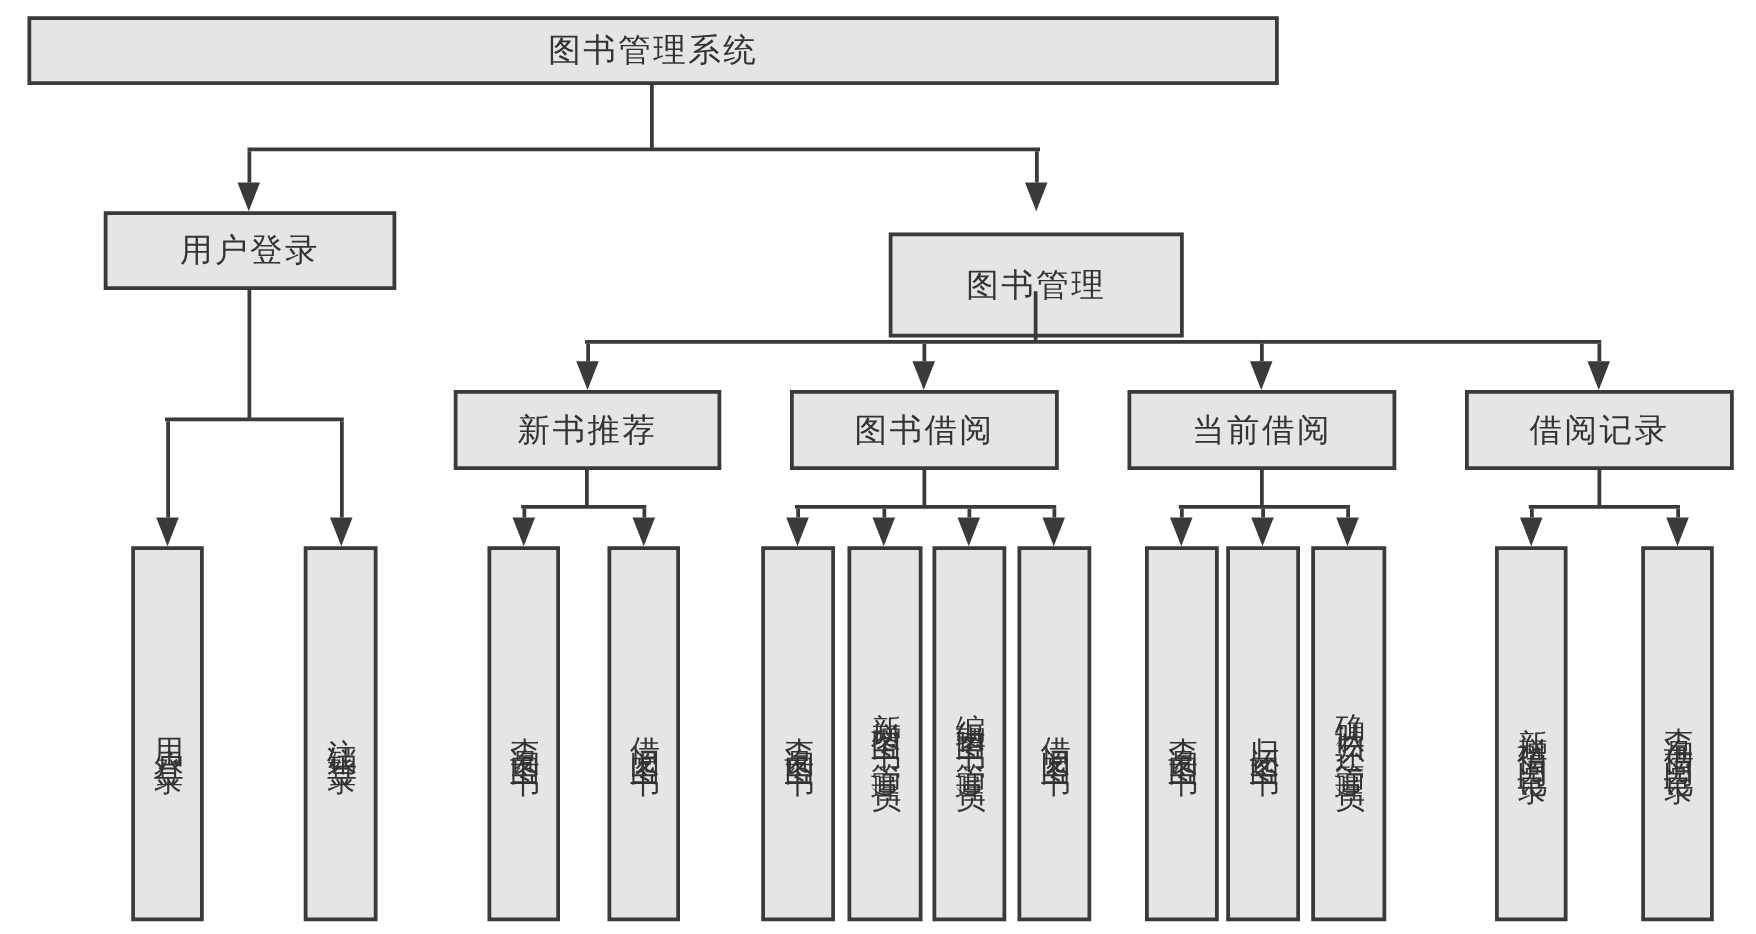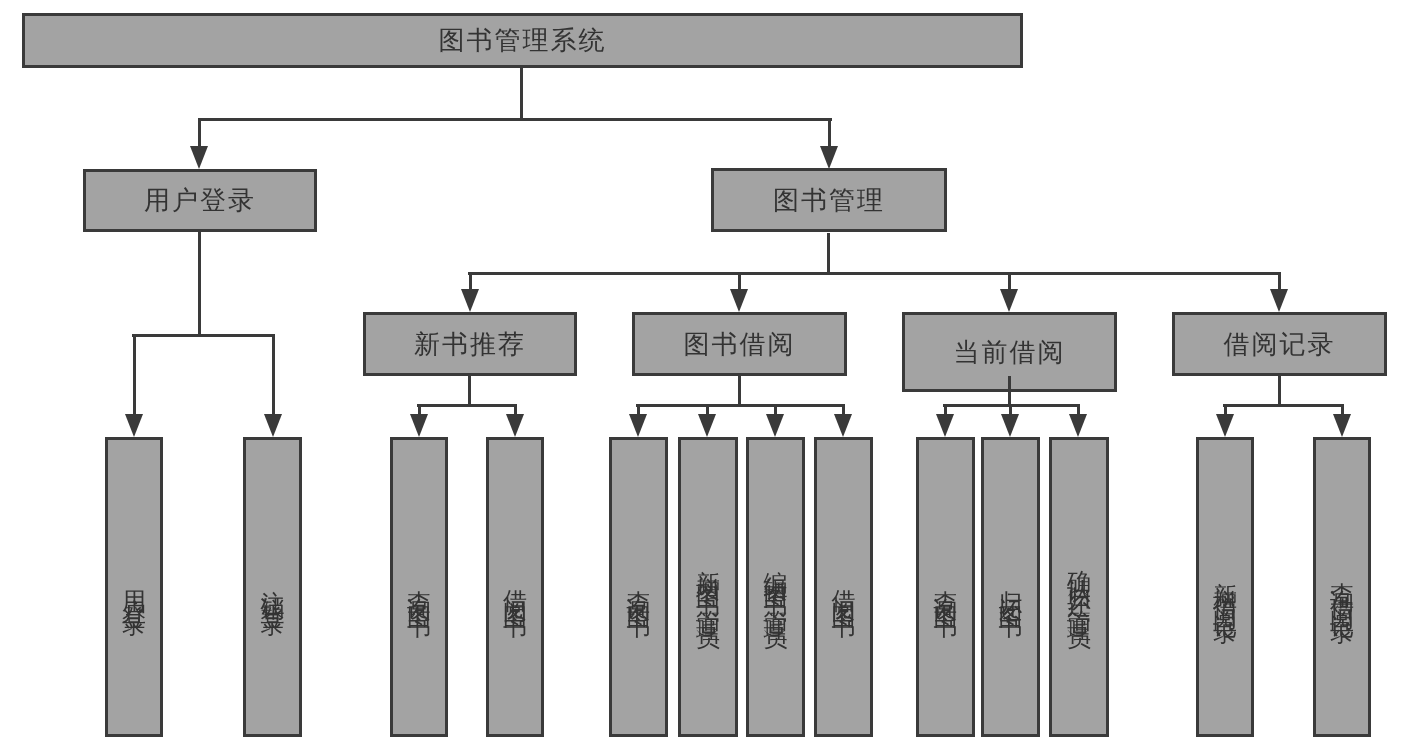--- a/index.html
+++ b/index.html
@@ -8,21 +8,21 @@
     width:1405px;height:747px;
     background:#ffffff;
     font-family:"Liberation Sans",sans-serif;
     overflow:hidden;
   }
   
   .box{
     position:absolute;
     box-sizing:border-box;
     border:3px solid #3a3a3a;
-    background:#a3a3a3;
+    background:#e5e5e5;
     color:#333333;
     display:flex;
     align-items:center;
     justify-content:center;
   }
   .box.h{
     font-size:26px;
     letter-spacing:2px;
   }
   .box.v{
@@ -67,21 +67,21 @@
   <div class="ar" style="left:190px;top:121px;height:48px">
     <div class="shaft"></div>
     <div class="head"></div>
   </div>
   <div class="ar" style="left:820px;top:121px;height:48px">
     <div class="shaft"></div>
     <div class="head"></div>
   </div>
 
   <div class="box h" style="left:83px;top:169px;width:234px;height:63px">用户登录</div>
-  <div class="box h" style="left:711px;top:168px;width:236px;height:64px">图书管理</div>
+  <div class="box h" style="left:711px;top:186px;width:236px;height:84px">图书管理</div>
 
   <div class="vl" style="left:198px;top:232px;height:104px"></div>
   <div class="hl" style="left:132px;top:334px;width:143px"></div>
   <div class="ar" style="left:125px;top:337px;height:100px">
     <div class="shaft"></div>
     <div class="head"></div>
   </div>
   <div class="ar" style="left:264px;top:337px;height:100px">
     <div class="shaft"></div>
     <div class="head"></div>
@@ -101,21 +101,21 @@
     <div class="shaft"></div>
     <div class="head"></div>
   </div>
   <div class="ar" style="left:1270px;top:275px;height:37px">
     <div class="shaft"></div>
     <div class="head"></div>
   </div>
 
   <div class="box h" style="left:363px;top:312px;width:214px;height:64px">新书推荐</div>
   <div class="box h" style="left:632px;top:312px;width:215px;height:64px">图书借阅</div>
-  <div class="box h" style="left:902px;top:312px;width:215px;height:80px">当前借阅</div>
+  <div class="box h" style="left:902px;top:312px;width:215px;height:64px">当前借阅</div>
   <div class="box h" style="left:1172px;top:312px;width:215px;height:64px">借阅记录</div>
 
   <div class="vl" style="left:468px;top:376px;height:30px"></div>
   <div class="vl" style="left:738px;top:376px;height:30px"></div>
   <div class="vl" style="left:1008px;top:376px;height:30px"></div>
   <div class="vl" style="left:1278px;top:376px;height:30px"></div>
 
   <div class="hl" style="left:417px;top:404px;width:100px"></div>
   <div class="hl" style="left:636px;top:404px;width:209px"></div>
   <div class="hl" style="left:943px;top:404px;width:137px"></div>

